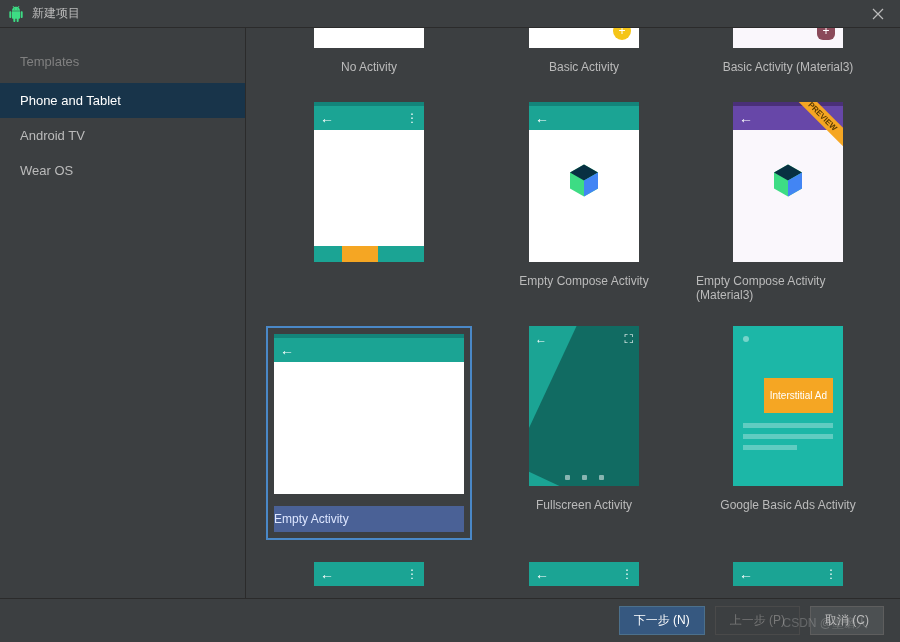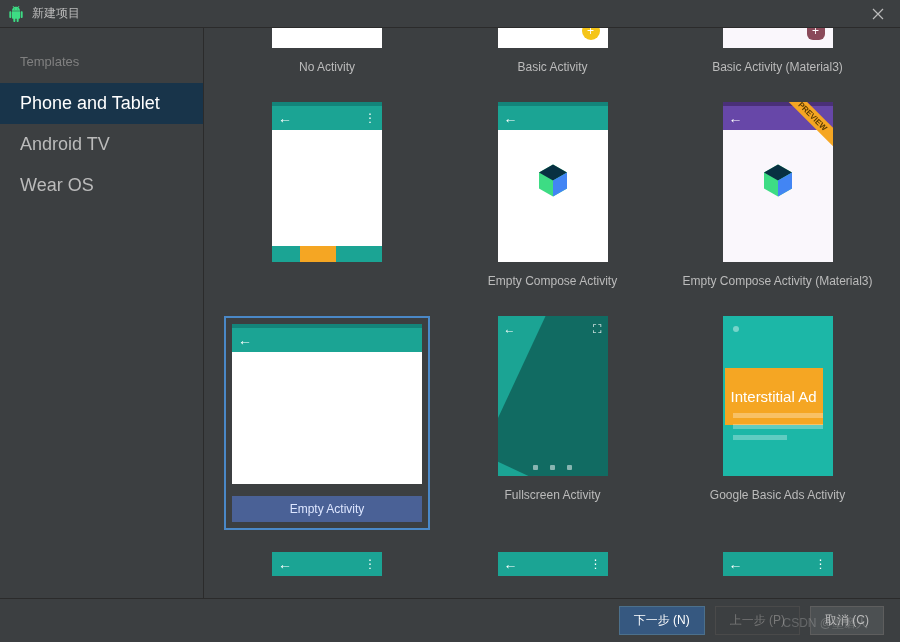--- a/index.html
+++ b/index.html
@@ -3,32 +3,32 @@
 <meta charset="utf-8">
 <style>
 * { box-sizing: border-box; margin: 0; padding: 0; }
 body { font-family: "Microsoft YaHei", sans-serif; background: #3c3f41; color: #bbbbbb; font-size: 13px; overflow: hidden; width: 900px; height: 642px; }
 .window { width: 900px; height: 642px; display: flex; flex-direction: column; background: #0f172a; }
 .titlebar { height: 28px; background: #3c3f41; display: flex; align-items: center; padding: 0 8px; border-bottom: 1px solid #2b2b2b; }
 .titlebar .android-icon { width: 16px; height: 16px; margin-right: 8px; }
 .titlebar .title { font-size: 12px; color: #bbbbbb; flex: 1; }
 .titlebar .close-btn { width: 28px; height: 28px; display: flex; align-items: center; justify-content: center; color: #bbbbbb; cursor: pointer; }
 .main { flex: 1; display: flex; overflow: hidden; }
-.sidebar { width: 204px; background: #3c3f41; padding-top: 20px; border-right: 1px solid #2b2b2b; }
+.sidebar { width: 246px; background: #3c3f41; padding-top: 20px; border-right: 1px solid #2b2b2b; }
 .sidebar-header { color: #808080; font-size: 13px; padding: 6px 20px 14px; }
-.sidebar-item { padding: 10px 20px; color: #bbbbbb; font-size: 18px; cursor: pointer; }
+.sidebar-item { padding: 10px 20px; color: #bbbbbb; font-size: 13px; cursor: pointer; }
 .sidebar-item.selected { background: #18344a; color: #ffffff; }
 .content { flex: 1; overflow-y: auto; background: #3c3f41; padding: 0 20px 20px; }
 .grid { display: grid; grid-template-columns: repeat(3, 1fr); gap: 0 20px; }
 .tile { display: flex; flex-direction: column; align-items: center; margin-bottom: 10px; }
 .thumb { width: 110px; height: 160px; background: #fff; position: relative; margin-bottom: 12px; overflow: hidden; }
 .thumb.partial { height: 80px; margin-top: -60px; }
 .tile-label { color: #bbbbbb; font-size: 12px; text-align: left; min-height: 18px; margin-bottom: 14px; }
 .tile.selected .thumb-wrap { border: 2px solid #4a88c7; }
-.tile.selected .sel-label { background: #4a6196; color: #dde6ff; padding: 6px 0; width: 100%; text-align: center; font-size: 12px; }
+.tile.selected .sel-label { background: #4a6196; color: #dde6ff; padding: 6px 0; width: 100%; font-size: 12px; }
 .thumb-wrap { padding: 0; }
 .tile.selected .thumb-wrap { padding: 6px; }
 .app-bar { height: 24px; background: #1ba494; display: flex; align-items: center; justify-content: space-between; padding: 0 6px; }
 .app-bar .back-arrow { color: #fff; font-size: 14px; }
 .app-bar .dots { color: #fff; font-size: 12px; }
 .app-bar.purple { background: #6747a8; }
 .thumb-body { background: #fff; flex: 1; width: 100%; }
 .thumb.flexcol { display: flex; flex-direction: column; }
 .bottom-nav { height: 16px; background: #1ba494; display: flex; }
 .bottom-nav .yellow { background: #f5a623; width: 36px; height: 100%; margin-left: 28px; }
@@ -36,21 +36,21 @@
 .fab { position: absolute; bottom: 8px; right: 8px; width: 18px; height: 18px; border-radius: 50%; background: #f5c518; color: #fff; display: flex; align-items: center; justify-content: center; font-size: 12px; }
 .fab.square { border-radius: 6px; background: #8a4a5a; }
 .compose-logo { position: absolute; top: 50%; left: 50%; transform: translate(-50%, -50%); }
 .preview-ribbon { position: absolute; top: 8px; right: -16px; background: #f5a623; color: #5a3b00; font-size: 8px; padding: 2px 18px; transform: rotate(45deg); font-weight: bold; }
 .fullscreen-thumb { background: #1ba494; width: 100%; height: 100%; position: relative; }
 .fullscreen-thumb .diag { position: absolute; width: 180%; height: 100%; background: #116b62; transform: rotate(-65deg); transform-origin: 40% 50%; top: 20px; left: 10px; }
 .fullscreen-thumb .top-icons { position: absolute; top: 6px; left: 6px; right: 6px; display: flex; justify-content: space-between; color: #fff; font-size: 12px; }
 .fullscreen-thumb .nav-dots { position: absolute; bottom: 6px; left: 0; right: 0; display: flex; justify-content: center; gap: 12px; }
 .fullscreen-thumb .nav-dots span { width: 5px; height: 5px; background: rgba(255,255,255,0.5); border-radius: 1px; }
 .admob-thumb { background: #1cb7a7; width: 100%; height: 100%; position: relative; padding: 10px; }
-.admob-thumb .ad-btn { background: #f5a623; color: #fff; font-size: 15px; padding: 20px 6px; position: absolute; top: 52px; right: 10px; }
+.admob-thumb .ad-btn { background: #f5a623; color: #fff; font-size: 10px; padding: 12px 6px; position: absolute; top: 52px; right: 10px; }
 .admob-thumb .line { height: 5px; background: rgba(255,255,255,0.3); margin: 6px 0; }
 .admob-thumb .lines { position: absolute; bottom: 30px; left: 10px; right: 10px; }
 .admob-thumb .dot { width: 6px; height: 6px; background: rgba(255,255,255,0.4); border-radius: 50%; position: absolute; top: 10px; left: 10px; }
 .footer { height: 44px; border-top: 1px solid #2b2b2b; display: flex; align-items: center; justify-content: flex-end; padding: 0 16px; gap: 10px; background: #3c3f41; }
 .btn { padding: 5px 14px; font-size: 12px; border: 1px solid #5e5e5e; background: #4c5052; color: #bbbbbb; cursor: pointer; }
 .btn.primary { background: #365880; border-color: #4c708c; color: #ffffff; }
 .btn.disabled { color: #777; border-color: #4a4a4a; background: transparent; }
 .watermark { position: absolute; bottom: 10px; right: 32px; color: rgba(200,200,200,0.3); font-size: 12px; pointer-events: none; }
 .content::-webkit-scrollbar { width: 10px; }
 .content::-webkit-scrollbar-thumb { background: #5a5a5a; }

